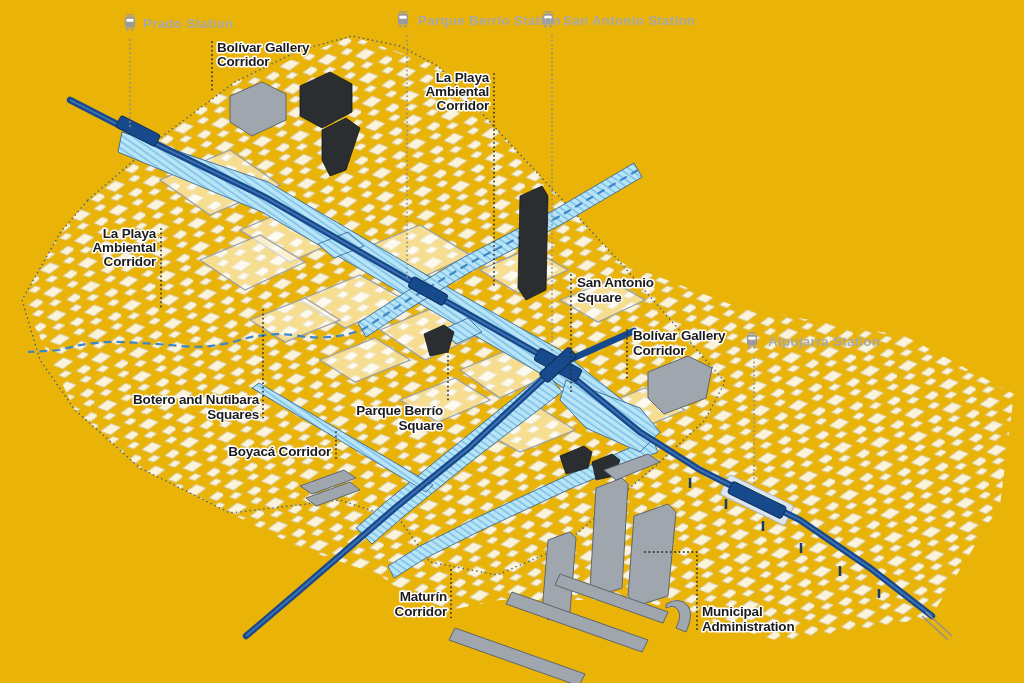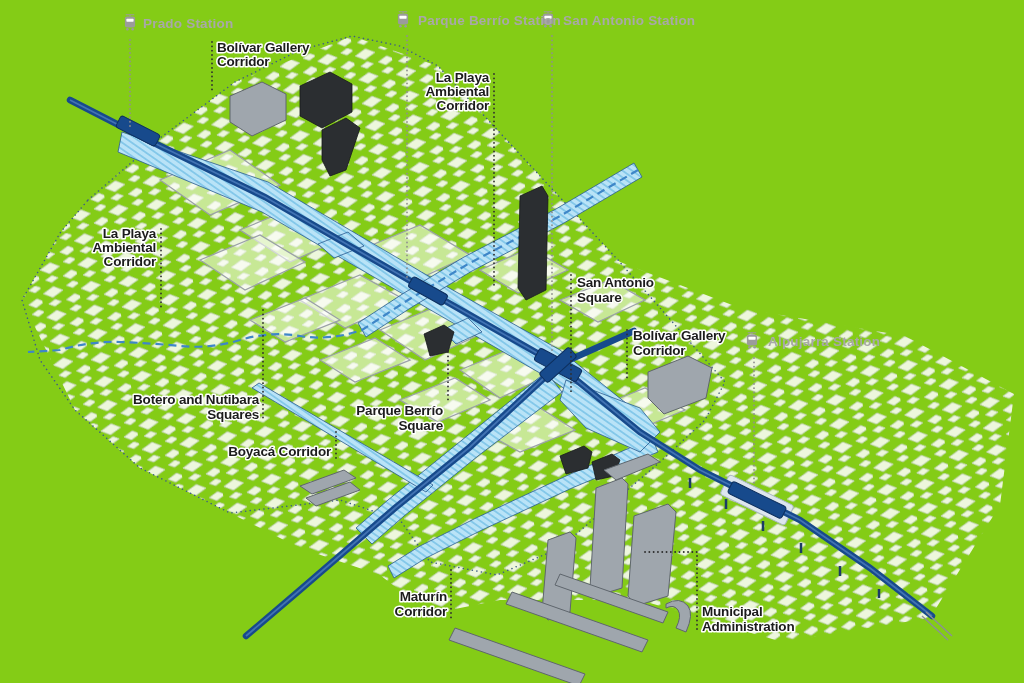--- a/index.html
+++ b/index.html
@@ -1,16 +1,16 @@
 <!DOCTYPE html>
 <html><head>
 <meta charset="utf-8">
 <style>
   html,body{margin:0;padding:0;background:#ffffff;}
-  .stage{position:relative;width:1024px;height:683px;background:#84cc16;overflow:hidden;
+  .stage{position:relative;width:1024px;height:683px;background:#eab308;overflow:hidden;
          font-family:"Liberation Sans","DejaVu Sans",sans-serif;}
   svg{display:block}
   .station-label{font-size:13.5px;font-weight:700;fill:#a8a8a8;letter-spacing:.2px;}
   .area-label{font-size:13.5px;font-weight:700;fill:#1c1c1c;letter-spacing:-.2px;
               paint-order:stroke;stroke:#ffffff;stroke-width:3px;stroke-linejoin:round;}
   .fabric-shape{stroke:#cdd2d6;stroke-width:.9;fill:#ffffff;}
   .block-outline{stroke:#9aa0a8;stroke-width:1.3;fill:#ffffff;fill-opacity:.55;}
   .corridor{fill:url(#hatch);stroke:#2a5a8f;stroke-width:.8;}
   .leader{fill:none;stroke:#2f2f2f;stroke-width:1.8;stroke-linecap:round;stroke-dasharray:.1 4.2;}
   .leader-station{stroke:#8f8f8f;}

